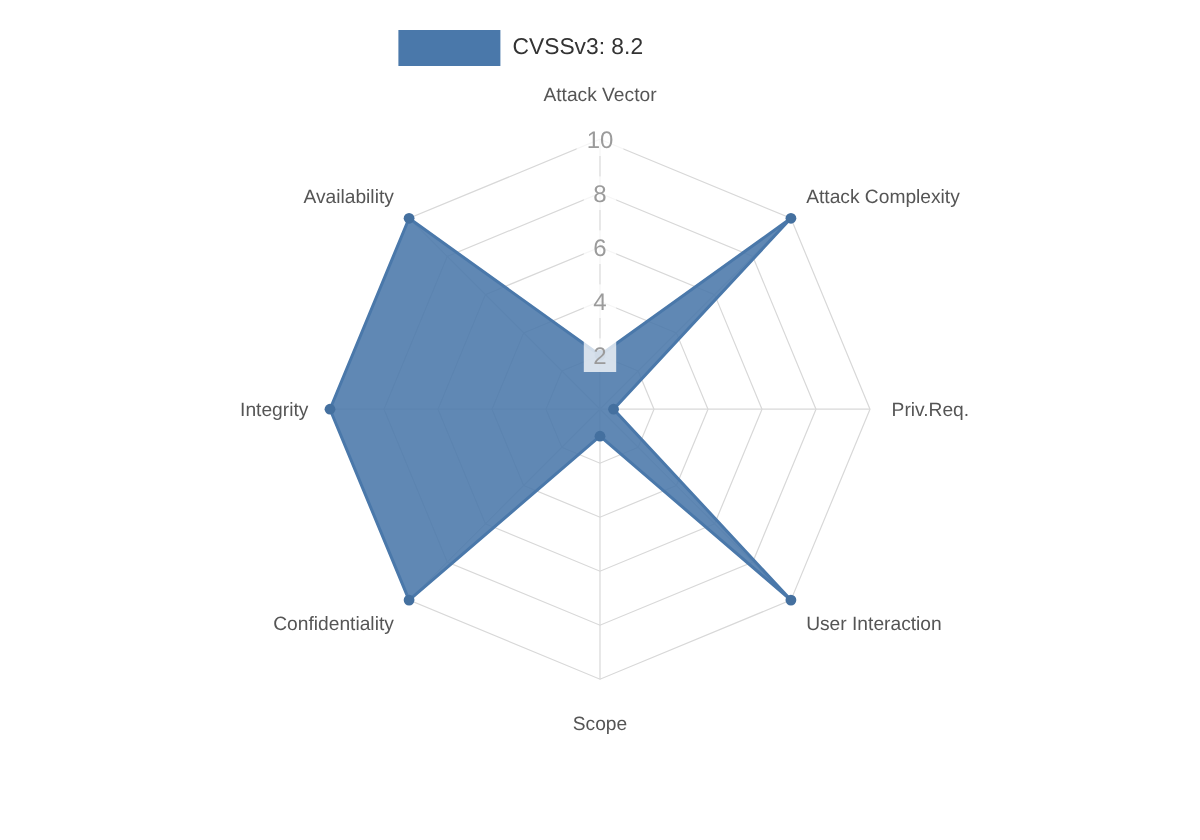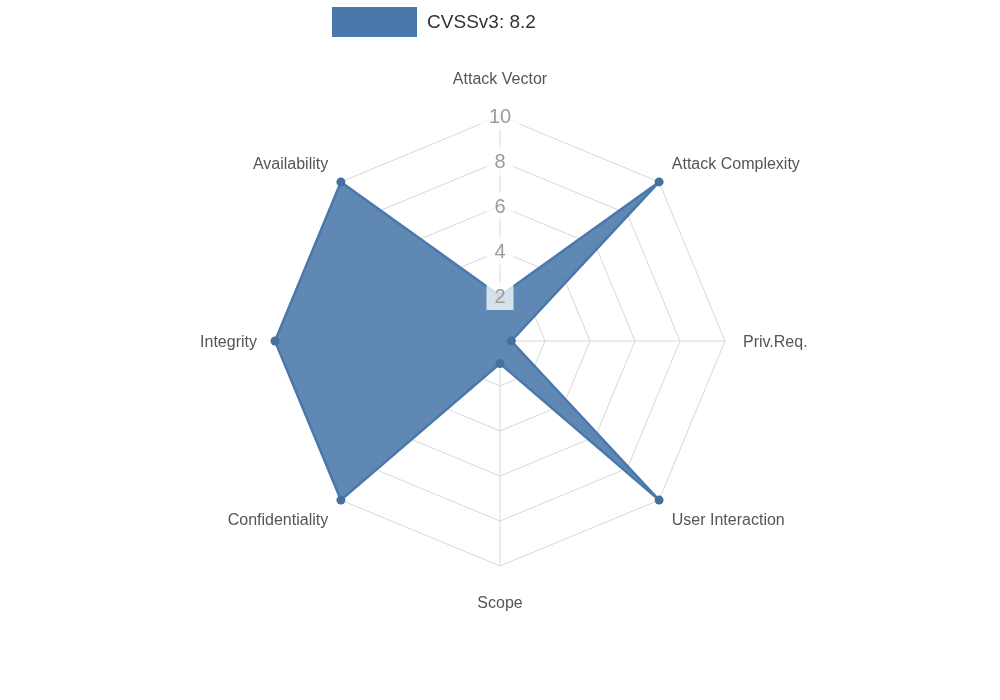--- a/index.html
+++ b/index.html
@@ -15,21 +15,21 @@
     background: #ffffff;
     overflow: hidden;
   }
   svg.radar {
     position: absolute;
     top: 0;
     left: 0;
   }
   .legend {
     position: absolute;
-    top: 7px;
+    top: 25px;
     left: 0;
     width: 868px;
     display: flex;
     justify-content: center;
     align-items: center;
     gap: 10px;
     cursor: pointer;
   }
   .legend .swatch {
     display: inline-block;

